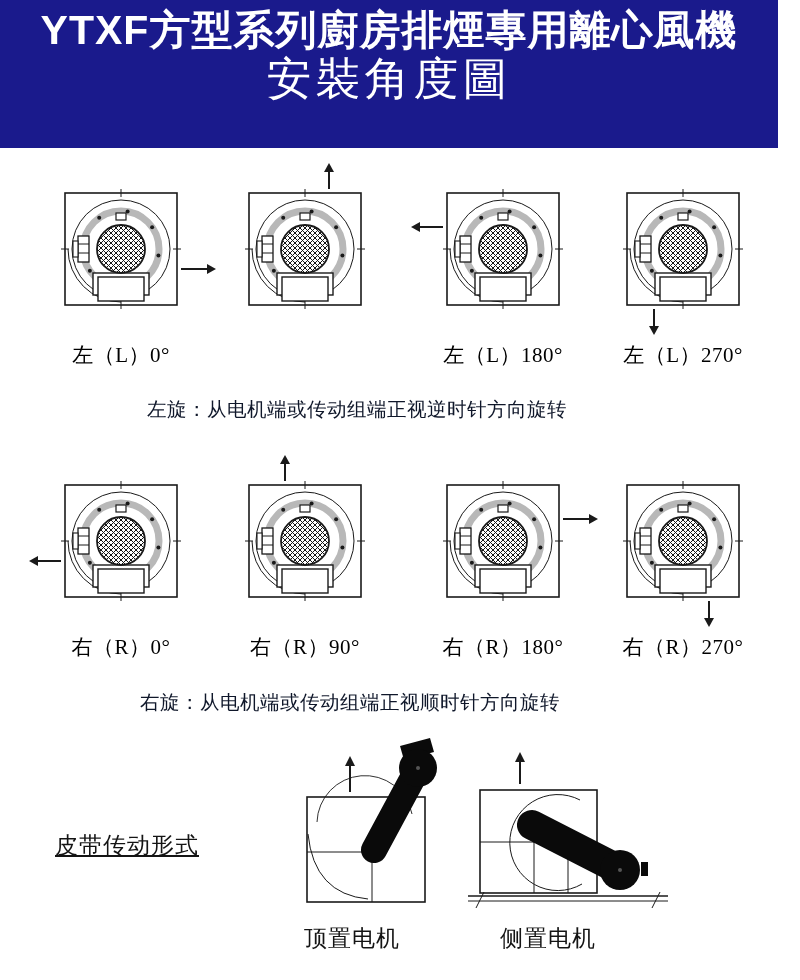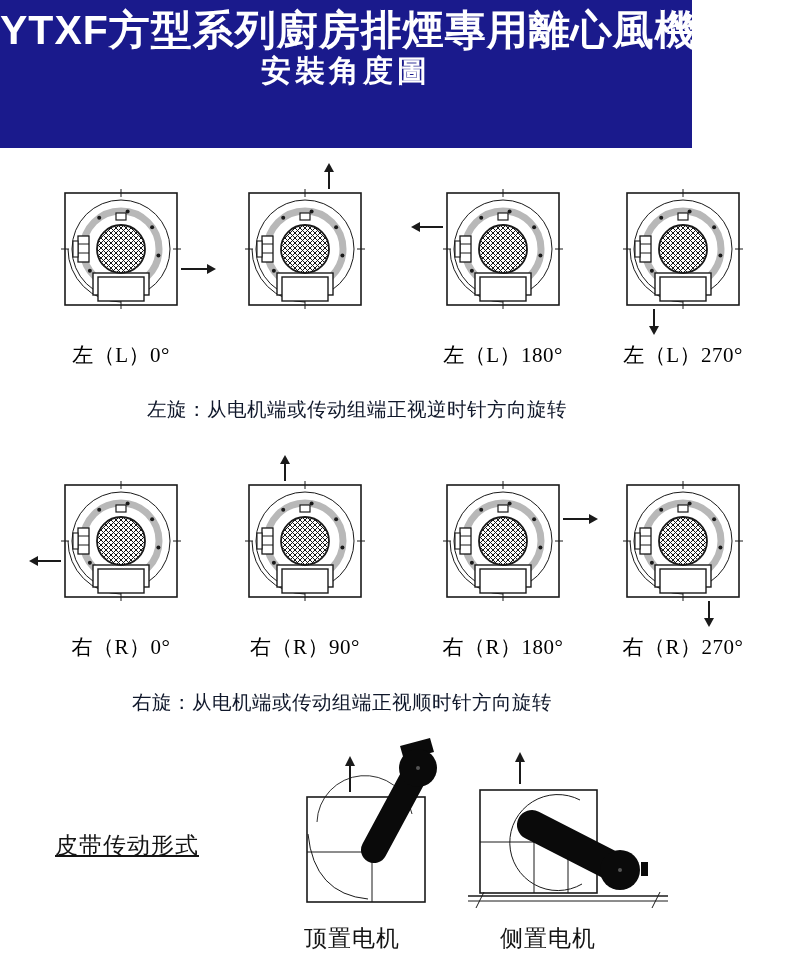--- a/index.html
+++ b/index.html
@@ -1,21 +1,21 @@
 <!DOCTYPE html>
 <html><head>
 <meta charset="utf-8">
 <style>
   html,body{margin:0;padding:0;background:#fff;}
   .page{position:relative;width:800px;height:980px;background:#ffffff;overflow:hidden;
         font-family:"Liberation Sans",sans-serif;}
-  .header{position:absolute;left:0;top:0;width:692px;height:148px;background:#1a1a8c;
+  .header{position:absolute;left:0;top:0;width:778px;height:148px;background:#1a1a8c;
           color:#ffffff;text-align:center;}
   .h1{font-size:41px;font-weight:bold;line-height:1.16;padding-top:7px;letter-spacing:1px;white-space:nowrap;}
-  .h2{font-size:30px;font-weight:bold;line-height:1.08;letter-spacing:4px;}
+  .h2{font-size:45px;font-weight:normal;line-height:1.08;letter-spacing:4px;}
   .hsub{font-size:18.5px;margin-top:6px;letter-spacing:0.2px;white-space:nowrap;}
   .fan-cell{position:absolute;width:190px;text-align:center;}
   .fan-label{font-family:"Liberation Serif",serif;font-size:21px;color:#000;margin-top:1px;
              white-space:nowrap;letter-spacing:0.5px;}
   .note{position:absolute;font-family:"Liberation Serif",serif;font-size:19.5px;color:#0f172a;
         white-space:nowrap;letter-spacing:0.5px;}
   .belt-label{position:absolute;font-family:"Liberation Serif",serif;font-size:23px;color:#141414;
               white-space:nowrap;letter-spacing:1px;text-decoration:underline;}
   .belt-caption{position:absolute;width:160px;text-align:center;font-family:"Liberation Serif",serif;
                 font-size:23px;color:#141414;white-space:nowrap;letter-spacing:1px;}
@@ -307,21 +307,21 @@
         <line x1="52" y1="81" x2="63" y2="81" stroke="#1a1a1a" stroke-width="1"></line>
         <line x1="52" y1="90" x2="63" y2="90" stroke="#1a1a1a" stroke-width="1"></line>
         <g>
           <line x1="121" y1="146" x2="121" y2="163" stroke="#1a1a1a" stroke-width="2"></line>
           <polygon points="116,163 126,163 121,172" fill="#1a1a1a"></polygon>
         </g>
       </svg>
     <div class="fan-label">右（R）270°</div>
   </div>
 
-  <div class="note" style="left:132px;top:689px">右旋：从电机端或传动组端正视顺时针方向旋转</div>
+  <div class="note" style="left:140px;top:689px">右旋：从电机端或传动组端正视顺时针方向旋转</div>
 
   <div class="belt-label" style="left:55px;top:830px">皮带传动形式</div>
 
   <svg class="belt-svg" style="position:absolute;left:292px;top:722px" width="155" height="195" viewBox="0 0 155 195">
       <rect x="15" y="75" width="118" height="105" fill="none" stroke="#1a1a1a" stroke-width="1.6"></rect>
       <line x1="15" y1="130" x2="80" y2="130" stroke="#1a1a1a" stroke-width="1"></line>
       <line x1="80" y1="130" x2="80" y2="180" stroke="#1a1a1a" stroke-width="1"></line>
       <path d="M 16,112 Q 22,172 76,177" fill="none" stroke="#1a1a1a" stroke-width="1"></path>
       <path d="M 25,100 A 48,48 0 0 1 120,92" fill="none" stroke="#1a1a1a" stroke-width="0.9"></path>
       <path d="M 108,24 L 138,16 L 142,30 L 112,38 Z" fill="#0a0a0a"></path>

